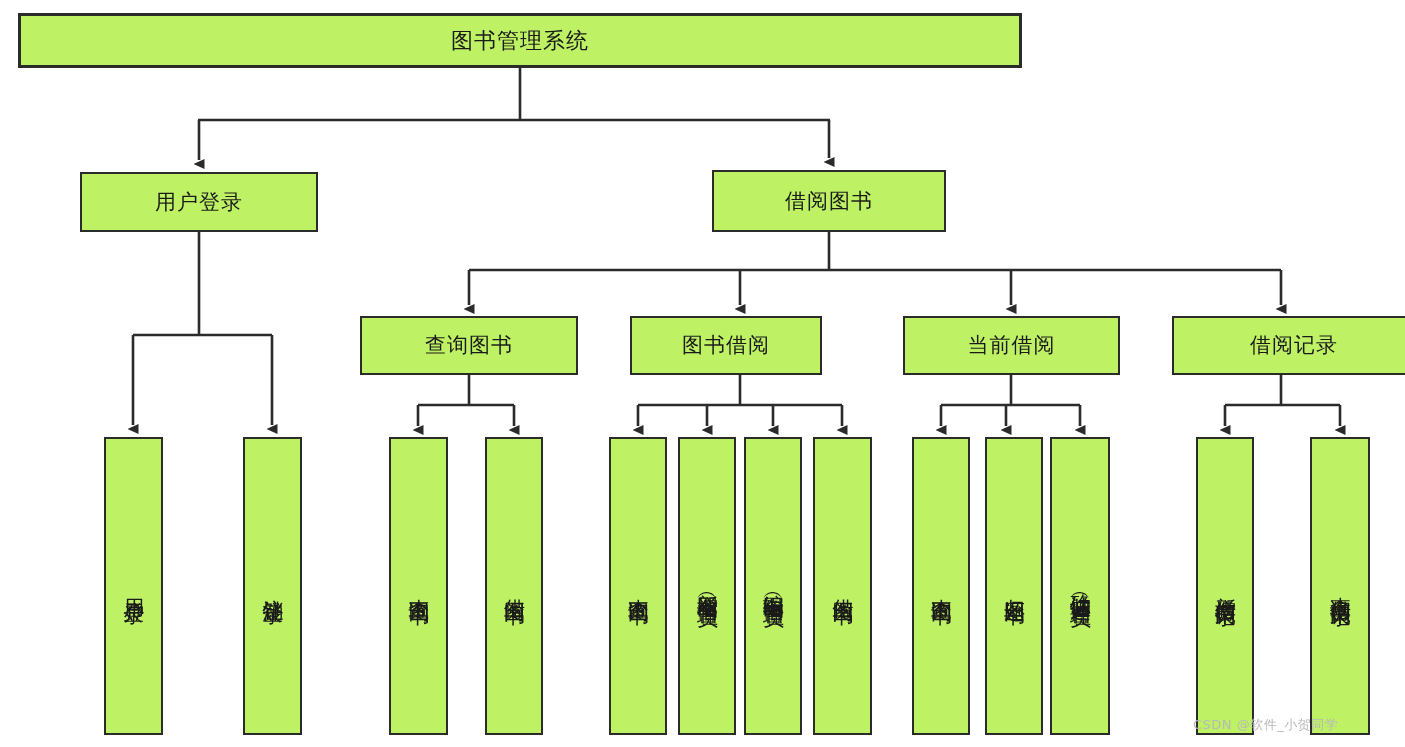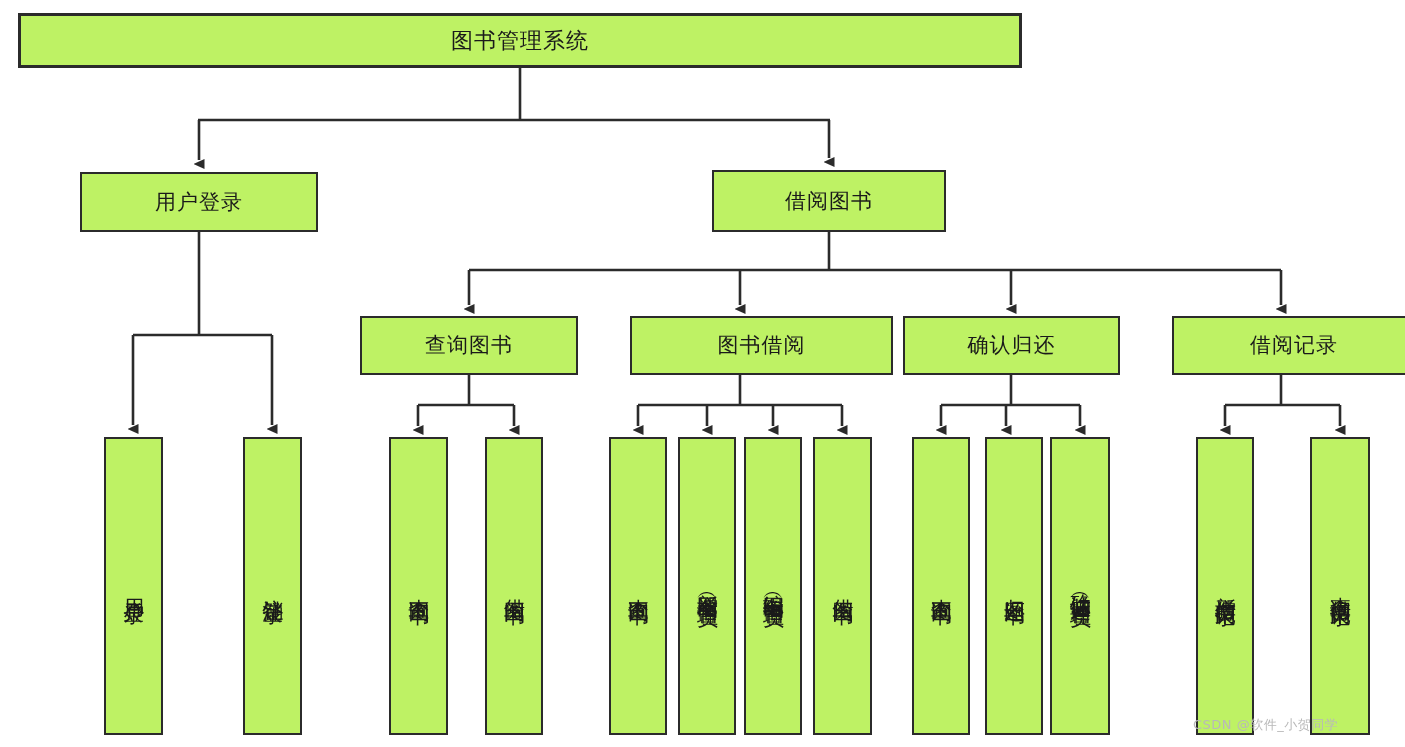--- a/index.html
+++ b/index.html
@@ -128,25 +128,25 @@
   <div class="node mid" style="left:80px;top:172px;width:238px;height:60px;">
     <span class="lbl">用户登录</span>
   </div>
   <div class="node mid" style="left:712px;top:170px;width:234px;height:62px;">
     <span class="lbl">借阅图书</span>
   </div>
 
   <div class="node mid" style="left:360px;top:316px;width:218px;height:59px;">
     <span class="lbl">查询图书</span>
   </div>
-  <div class="node mid" style="left:630px;top:316px;width:263px;height:59px;">
+  <div class="node mid" style="left:630px;top:316px;width:192px;height:59px;">
     <span class="lbl">图书借阅</span>
   </div>
   <div class="node mid" style="left:903px;top:316px;width:217px;height:59px;">
-    <span class="lbl">确认归还</span>
+    <span class="lbl">当前借阅</span>
   </div>
   <div class="node mid" style="left:1172px;top:316px;width:244px;height:59px;">
     <span class="lbl">借阅记录</span>
   </div>
 
   <div class="node leaf" style="left:104px;top:437px;width:59px;height:298px;">
     <span class="lbl">用户登录</span>
   </div>
   <div class="node leaf" style="left:243px;top:437px;width:59px;height:298px;">
     <span class="lbl">注销登录</span>

